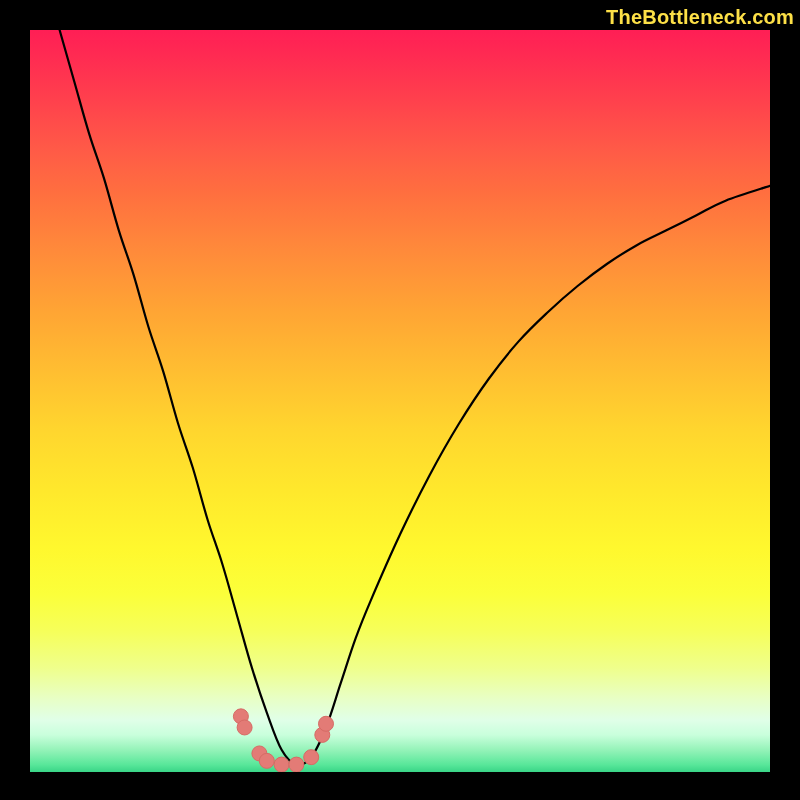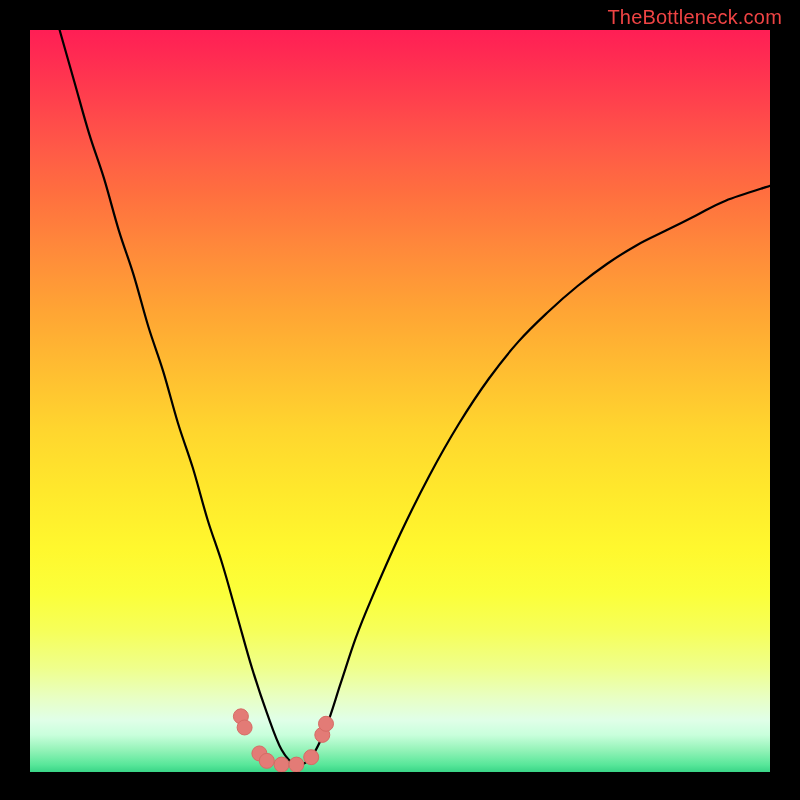--- a/index.html
+++ b/index.html
@@ -6,25 +6,25 @@
   html, body { width: 800px; height: 800px; overflow: hidden; background: #000; }
   .frame {
     width: 800px;
     height: 800px;
     background: #000;
     position: relative;
   }
   .watermark {
     position: absolute;
     top: 6px;
-    right: 18px;
+    right: 6px;
     font-family: Arial, Helvetica, sans-serif;
     font-size: 20px;
-    color: #ef4444;
-    font-weight: 400;
+    color: #fde047;
+    font-weight: 700;
     letter-spacing: 0.2px;
     z-index: 10;
   }
   .plot-area {
     position: absolute;
     left: 30px;
     top: 30px;
     width: 740px;
     height: 742px;
     overflow: hidden;

